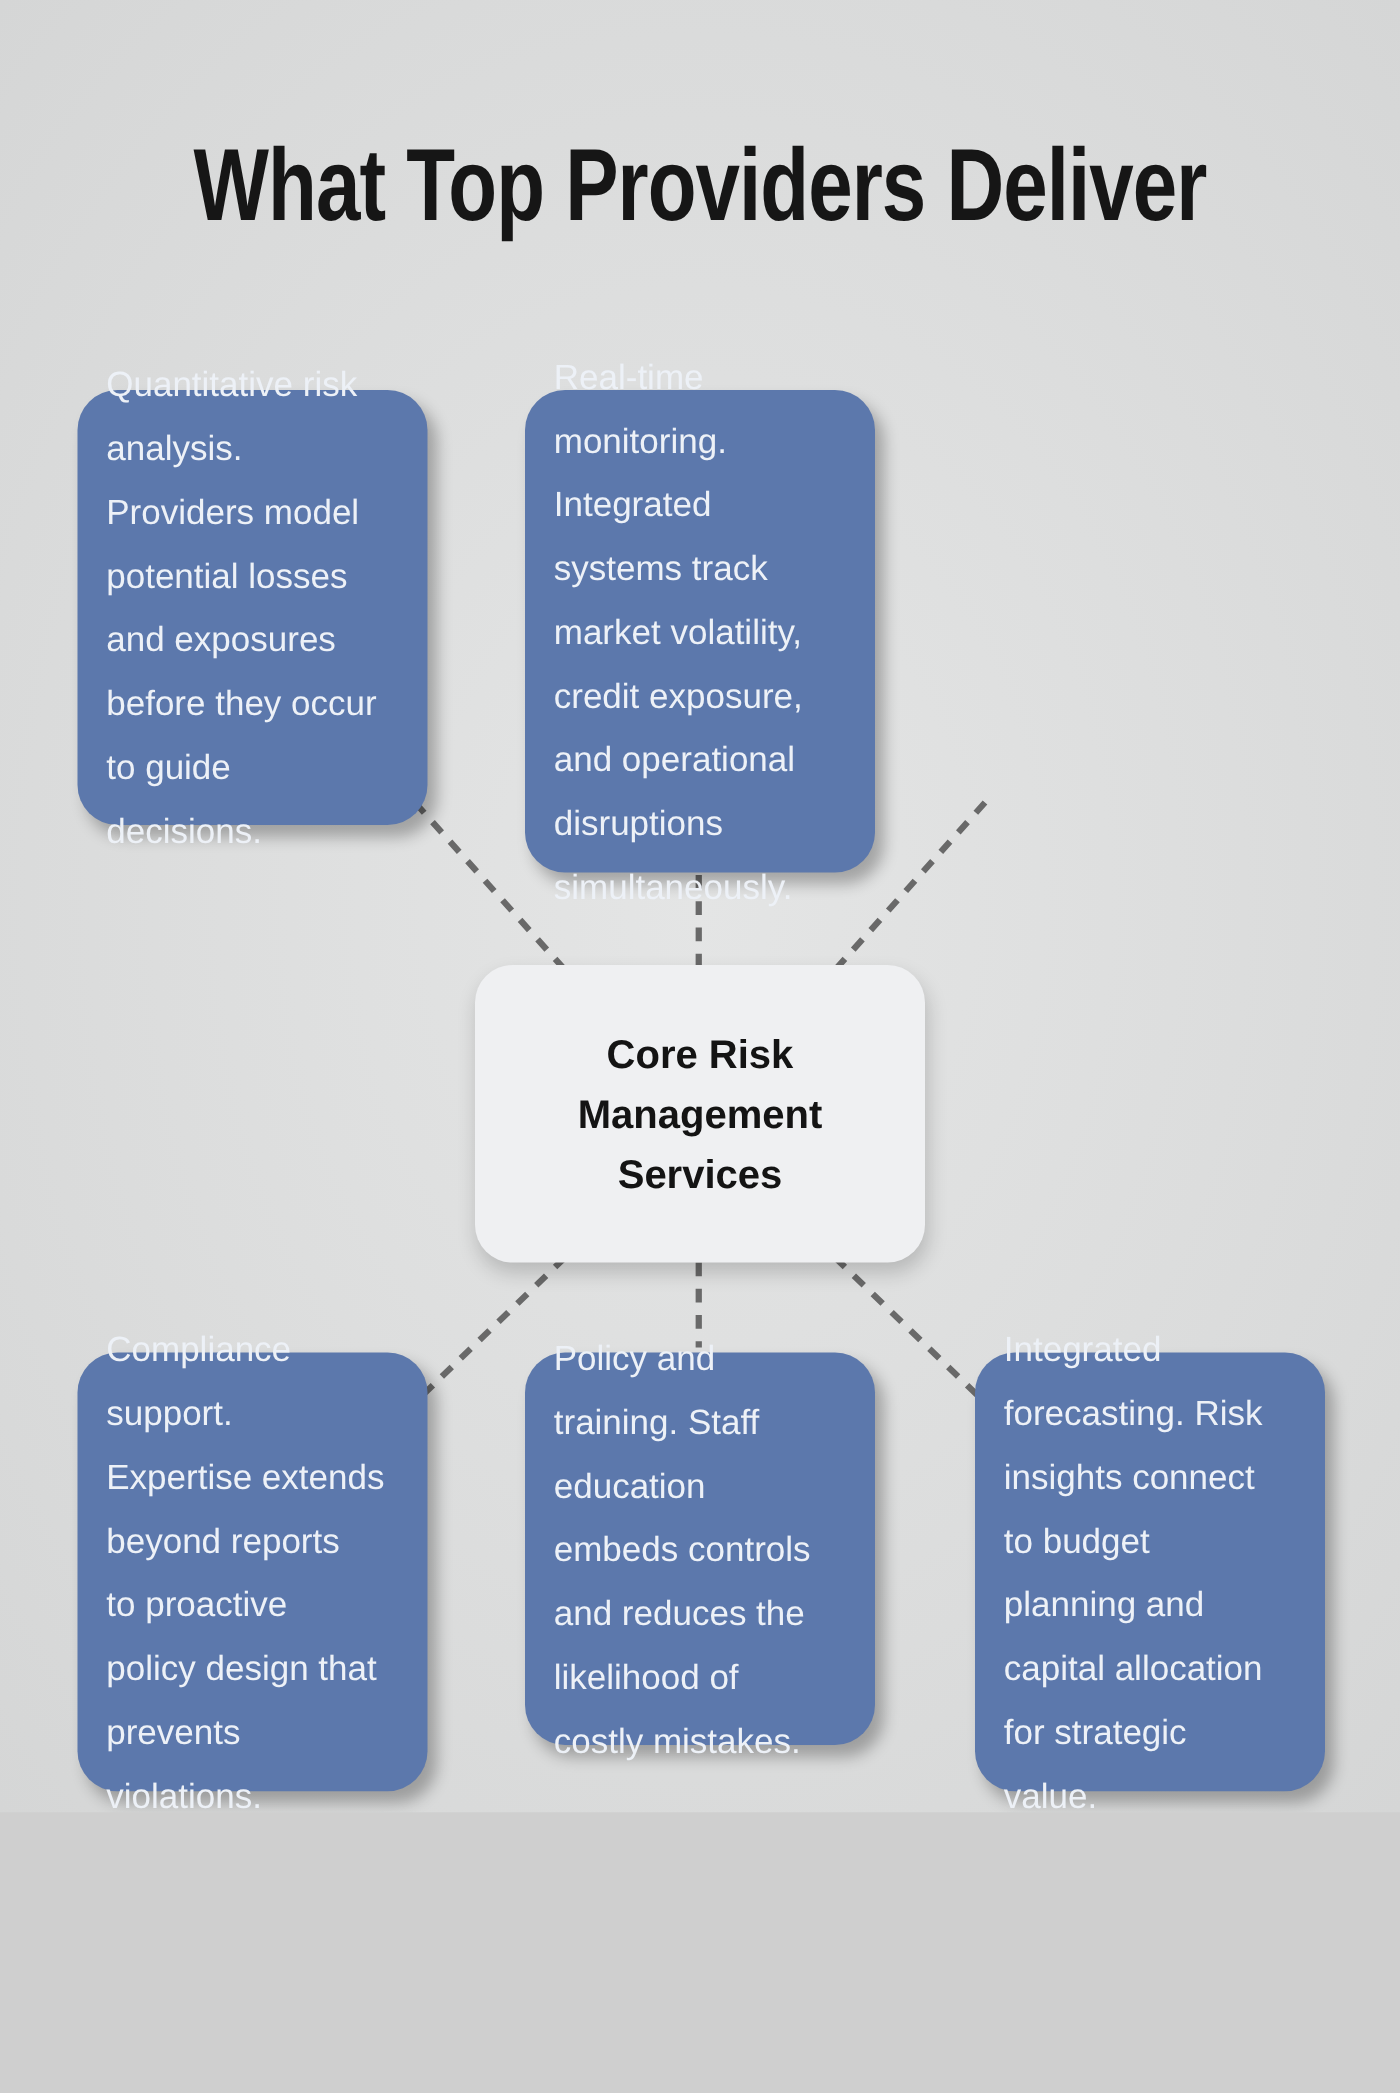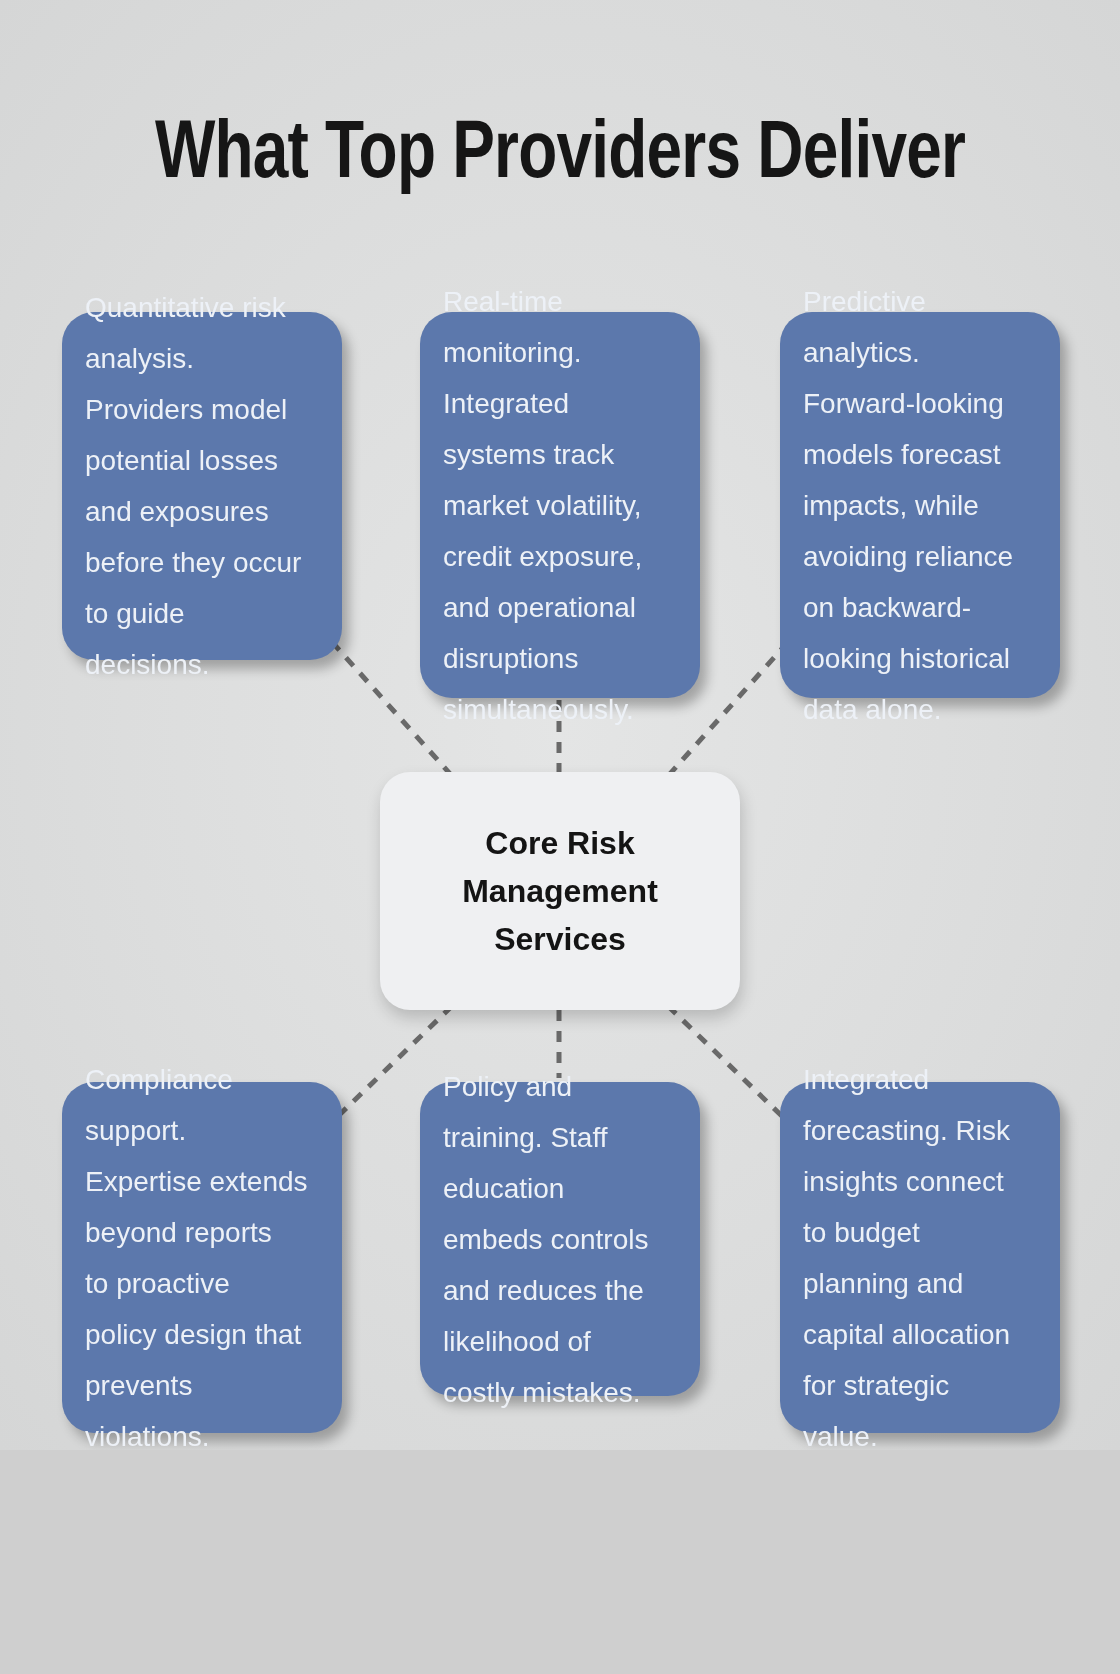--- a/index.html
+++ b/index.html
@@ -167,31 +167,20 @@
     <div class="node-text">Real-time
 monitoring.
 Integrated
 systems track
 market volatility,
 credit exposure,
 and operational
 disruptions
 simultaneously.</div>
   </div>
-  <div class="node" id="node-top-right">
-    <div class="node-text">Predictive
-analytics.
-Forward-looking
-models forecast
-impacts, while
-avoiding reliance
-on backward-
-looking historical
-data alone.</div>
-  </div>
   <div class="node" id="node-bot-mid">
     <div class="node-text">Policy and
 training. Staff
 education
 embeds controls
 and reduces the
 likelihood of
 costly mistakes.</div>
   </div>
   <div class="node" id="node-bot-left">

